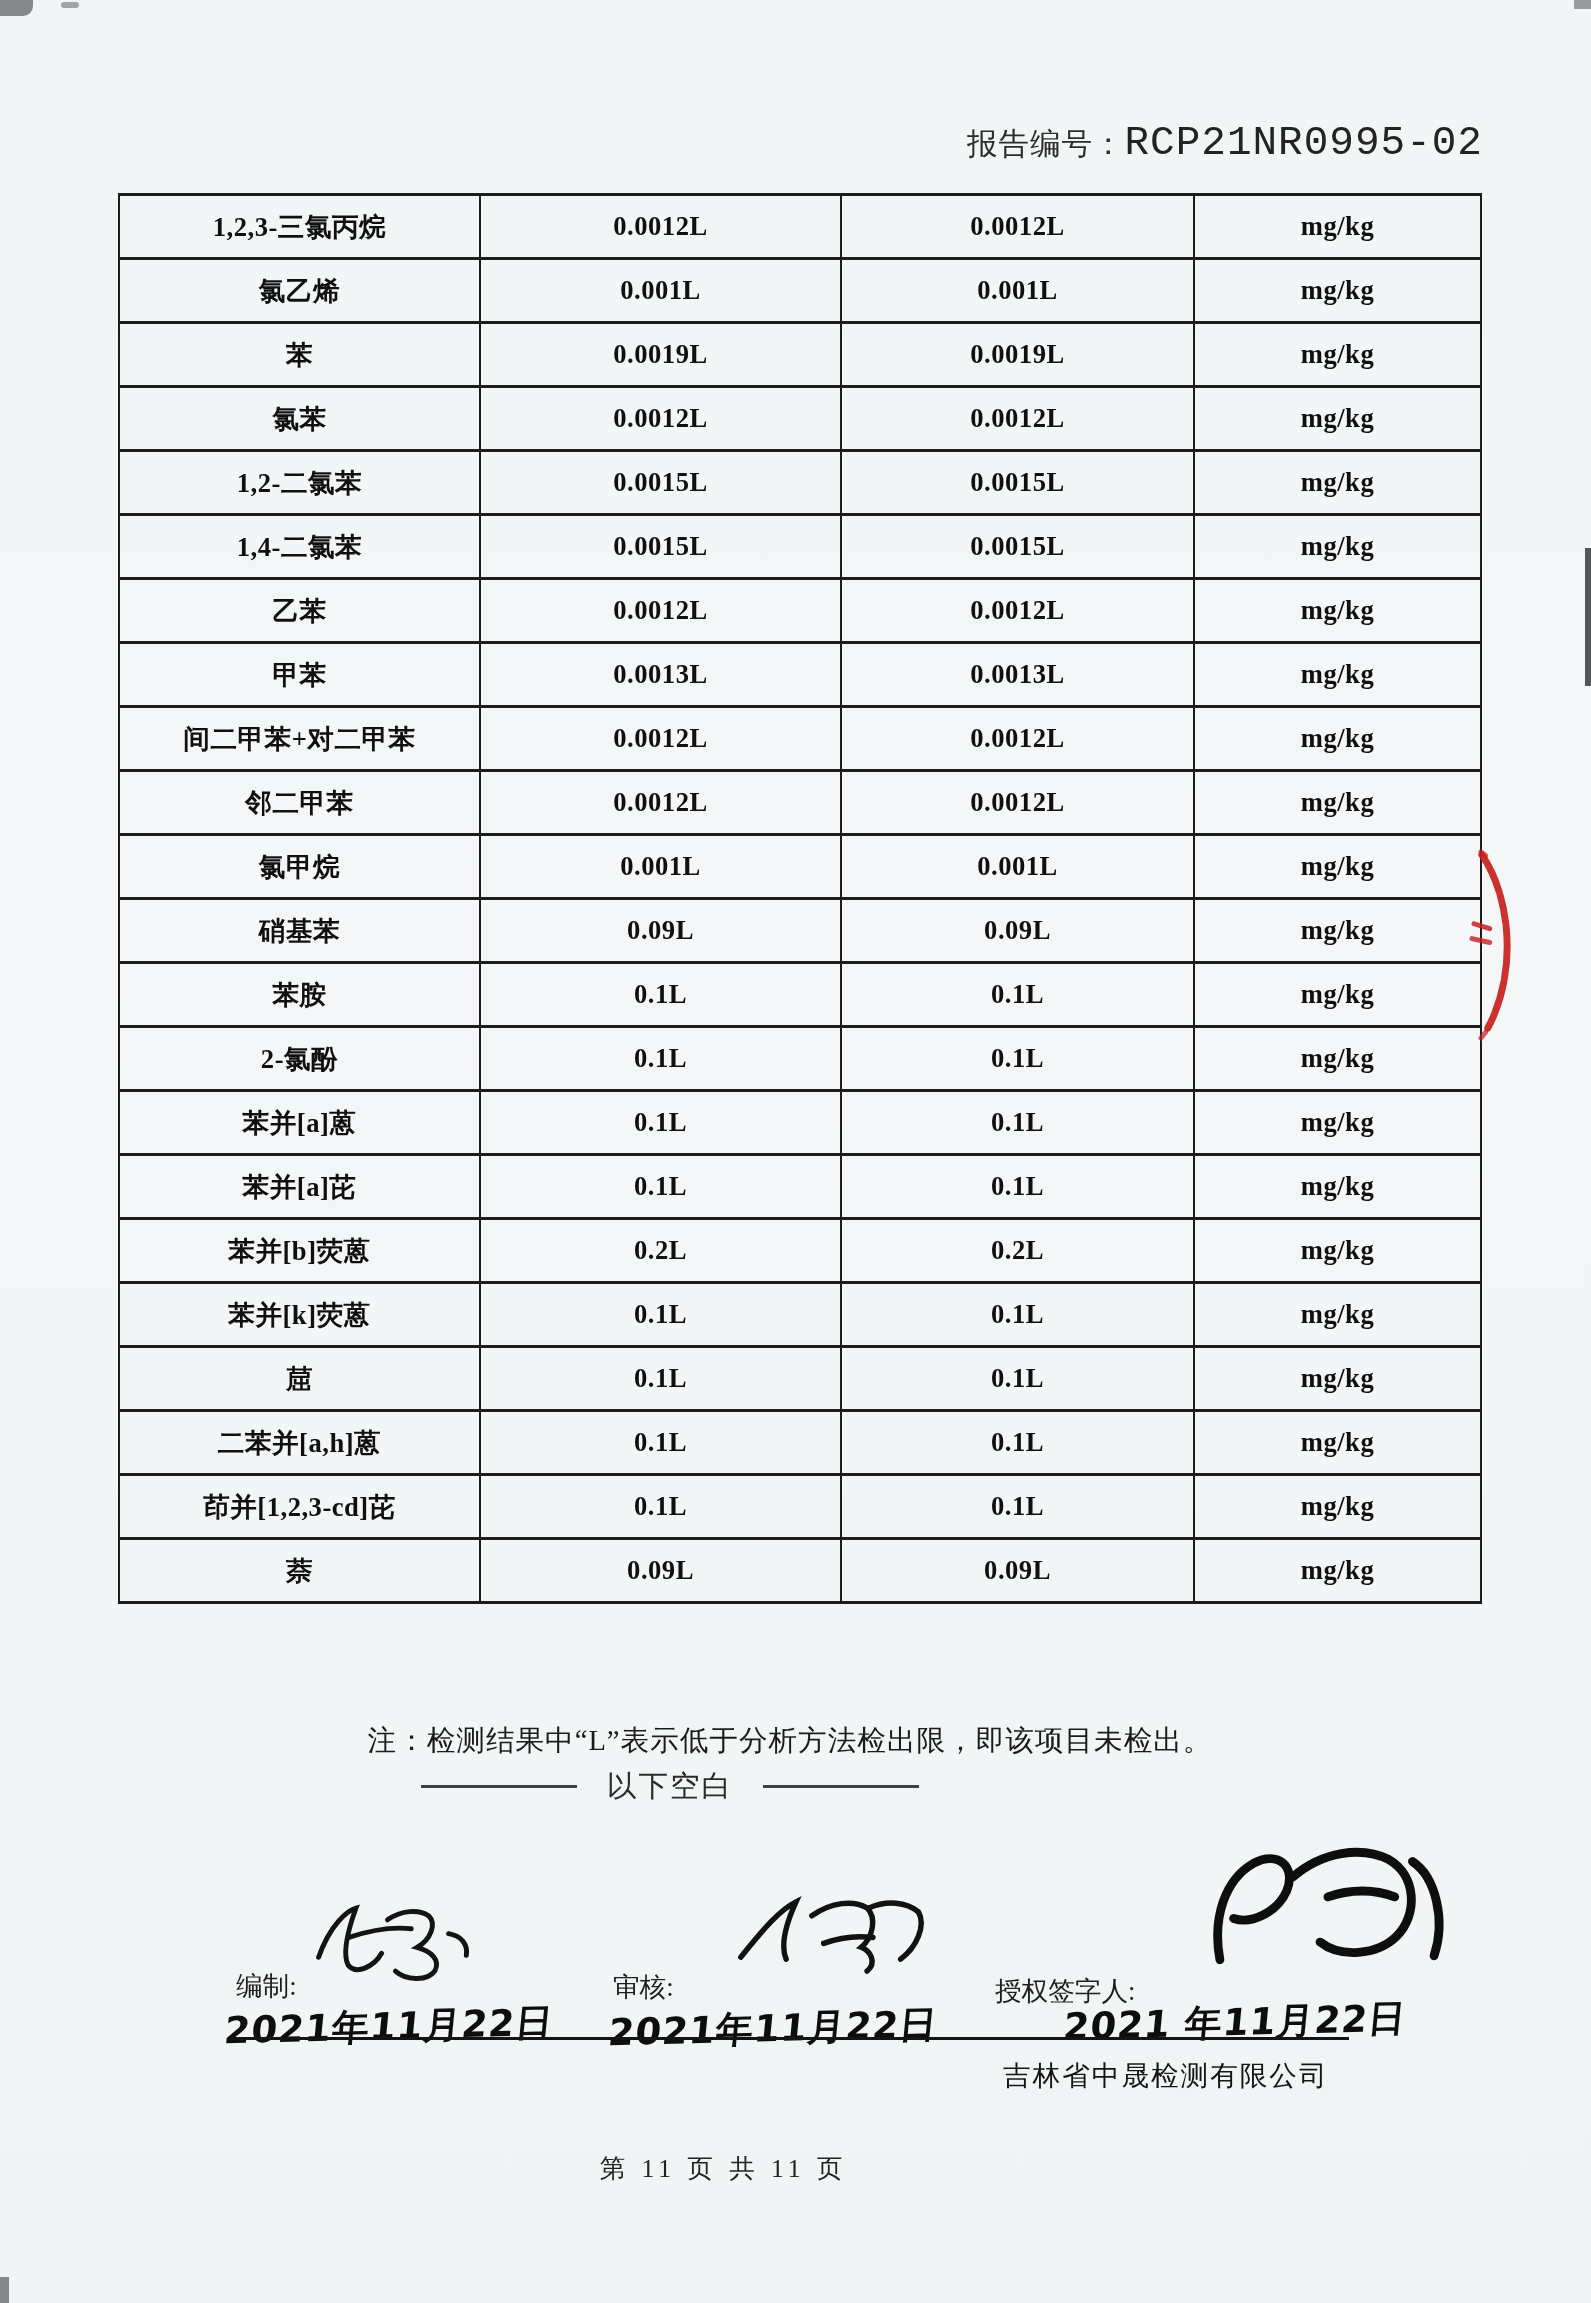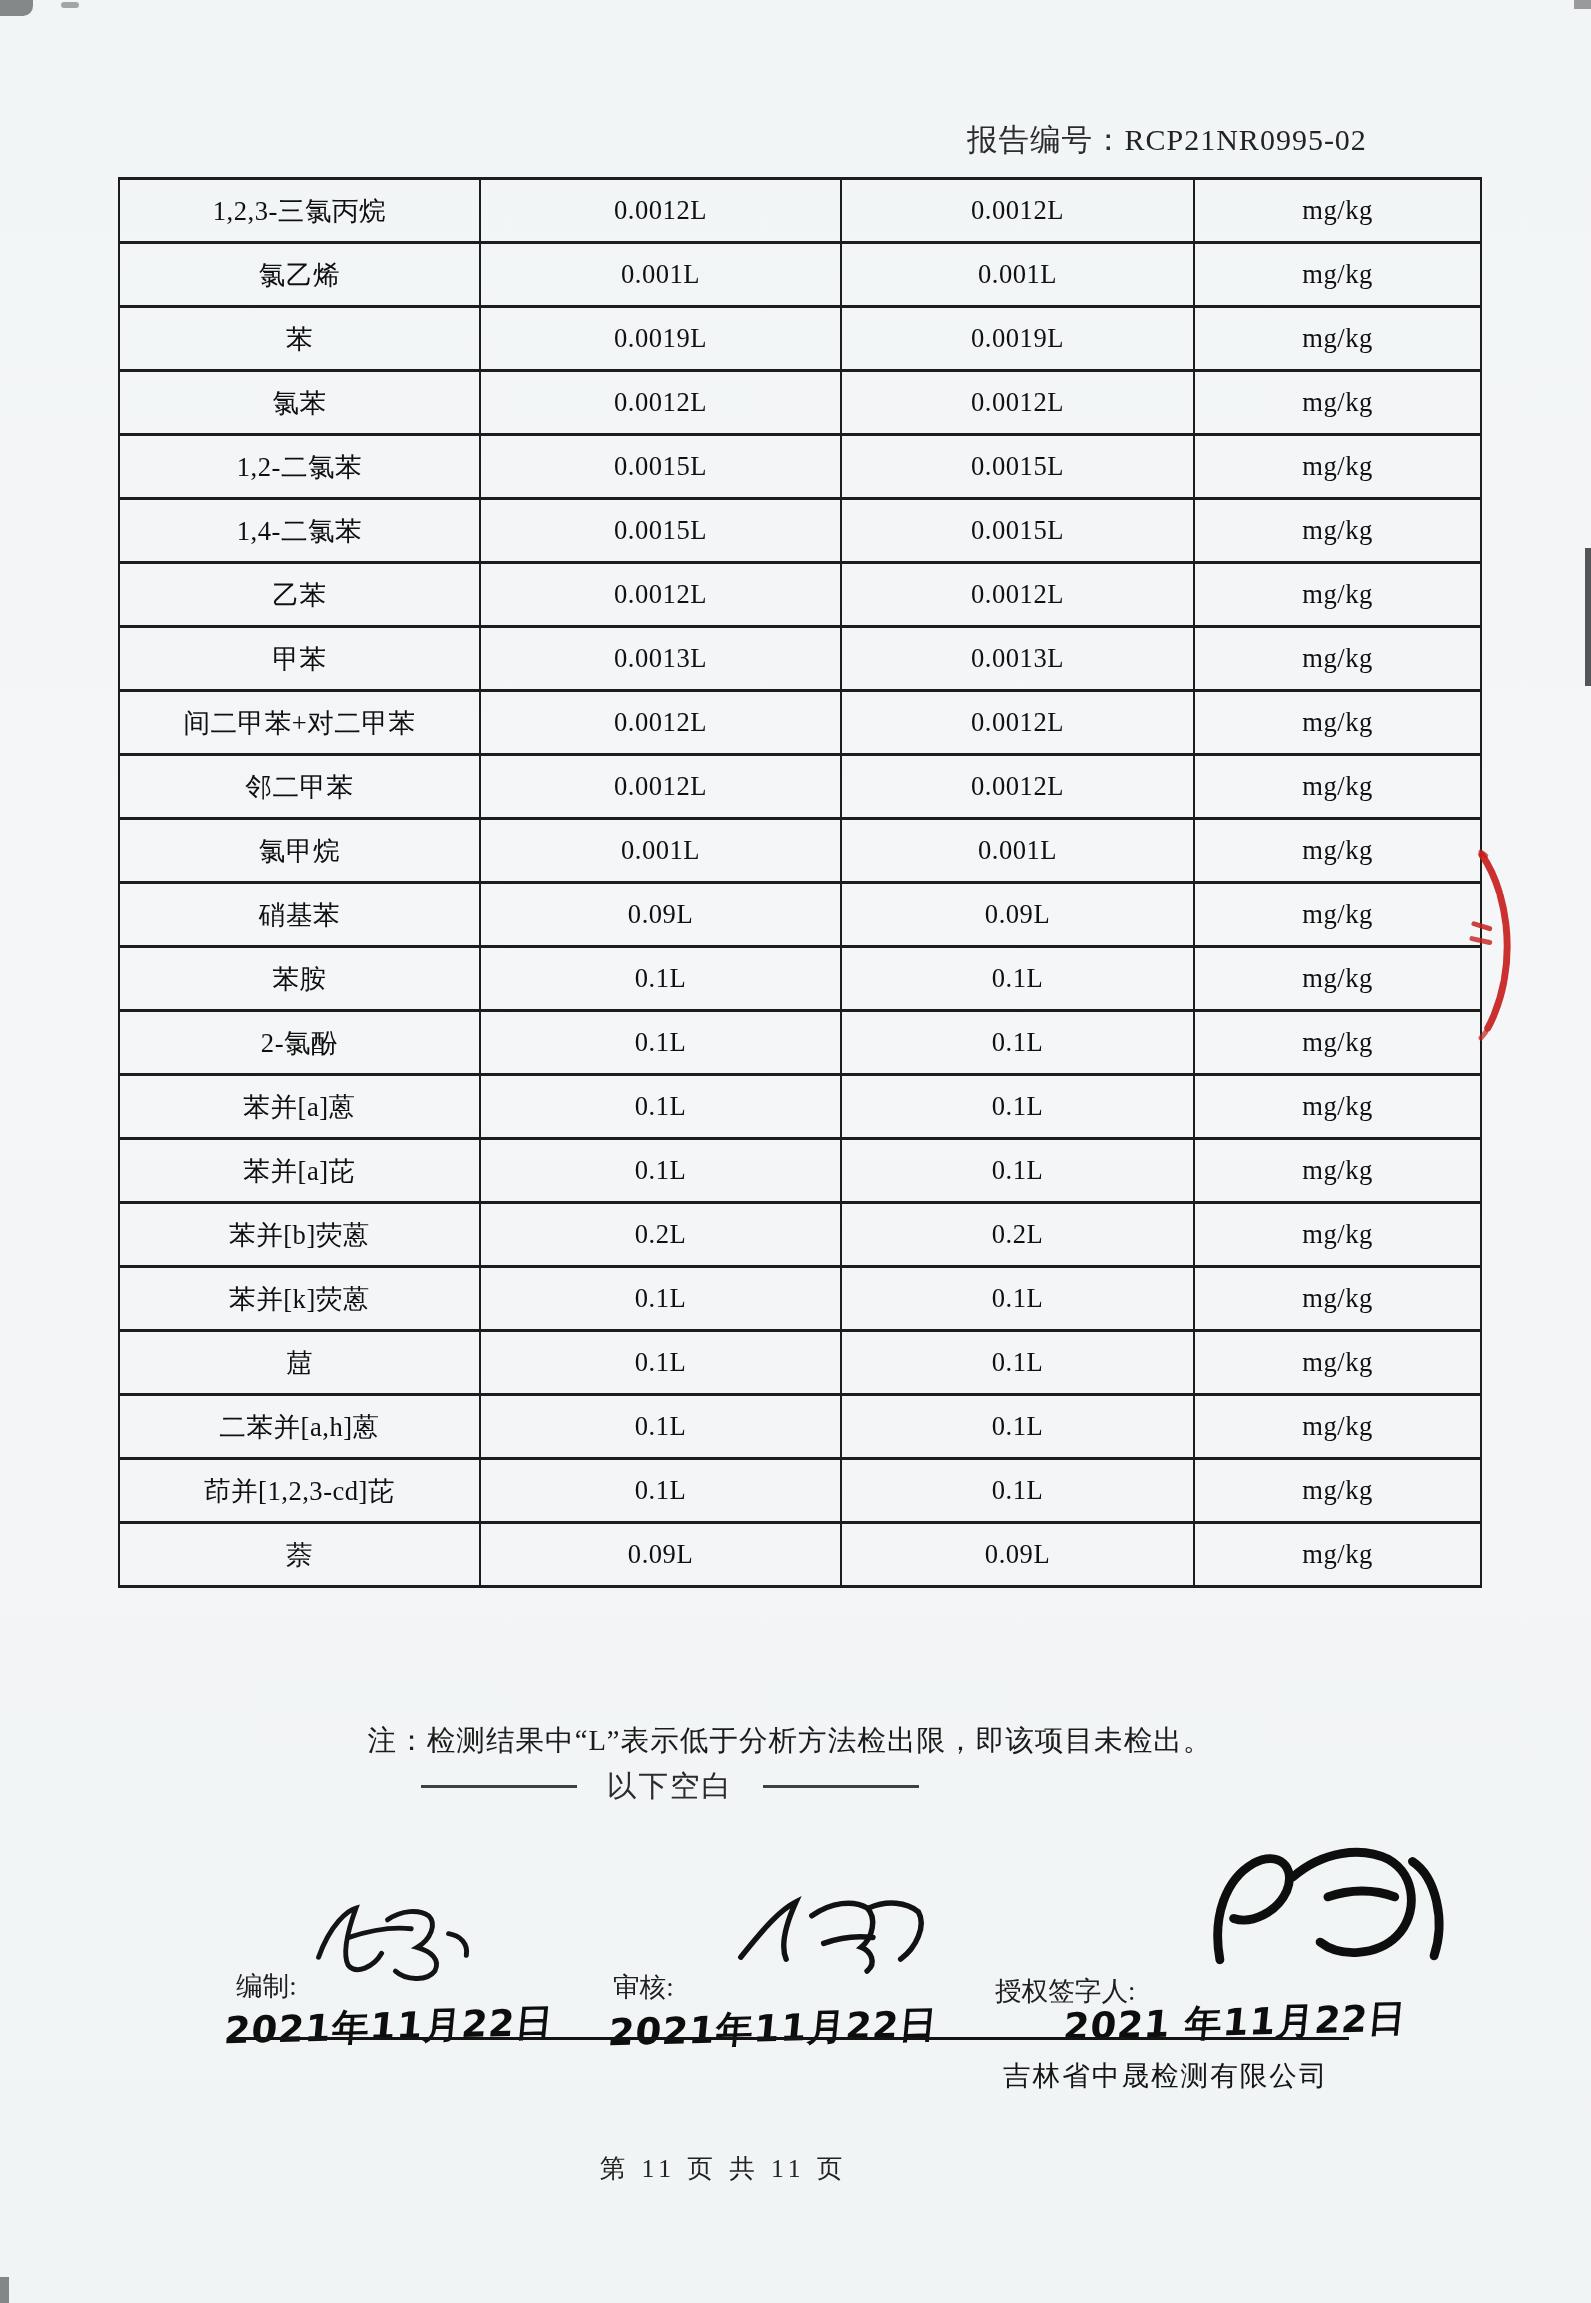--- a/index.html
+++ b/index.html
@@ -22,26 +22,26 @@
       background-image:radial-gradient(circle,#6f787f 1.1px, rgba(118,127,134,.35) 1.4px, transparent 1.8px);
       background-size:4.9px 4.9px;
       -webkit-background-clip:text; background-clip:text;
       color:rgba(138,146,153,.38); text-shadow:none;
     }
   }
   .report-no {
     position:absolute; left:967px; top:120px; white-space:nowrap;
     font-size:30.5px; color:#2c2c2c; letter-spacing:1px;
   }
-  .report-no .code { font-family:Liberation Serif, serif; font-size:30px; color:#232323; }
+  .report-no .code { font-family:Liberation Mono, monospace; font-size:41px; color:#232323; }
 
   
   table.results {
-    position:absolute; left:118px; top:177px; width:1360px;
-    border-collapse:collapse; table-layout:fixed;
+    position:absolute; left:118px; top:193px; width:1360px;
+    border-collapse:collapse; table-layout:fixed;font-weight:bold;
   }
   table.results td {
     border:2px solid #1d1d1d; border-top-width:3px; border-bottom-width:3px;
     height:61px; text-align:center; vertical-align:middle;
     font-size:26.6px; color:#101010; padding:0 5.9px; letter-spacing:0.5px;
   }
 
   
   .note {
     position:absolute; left:0; top:1721px; width:1580px; text-align:center;

